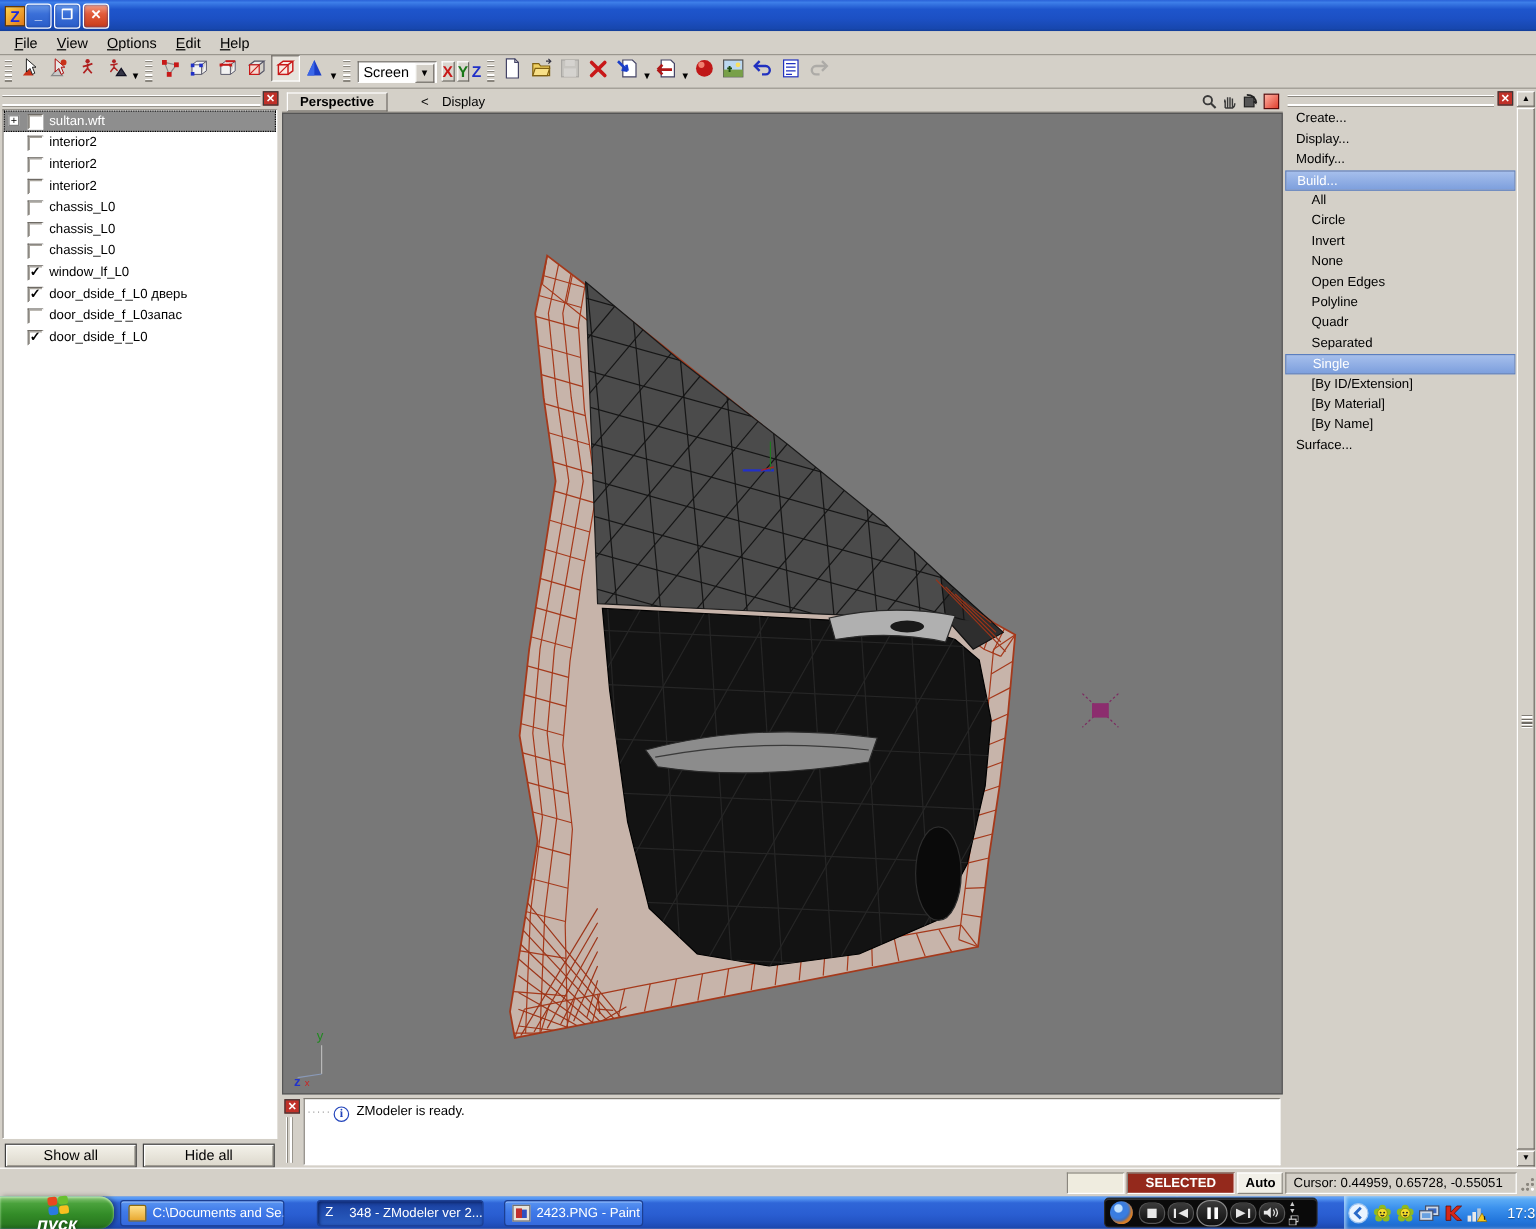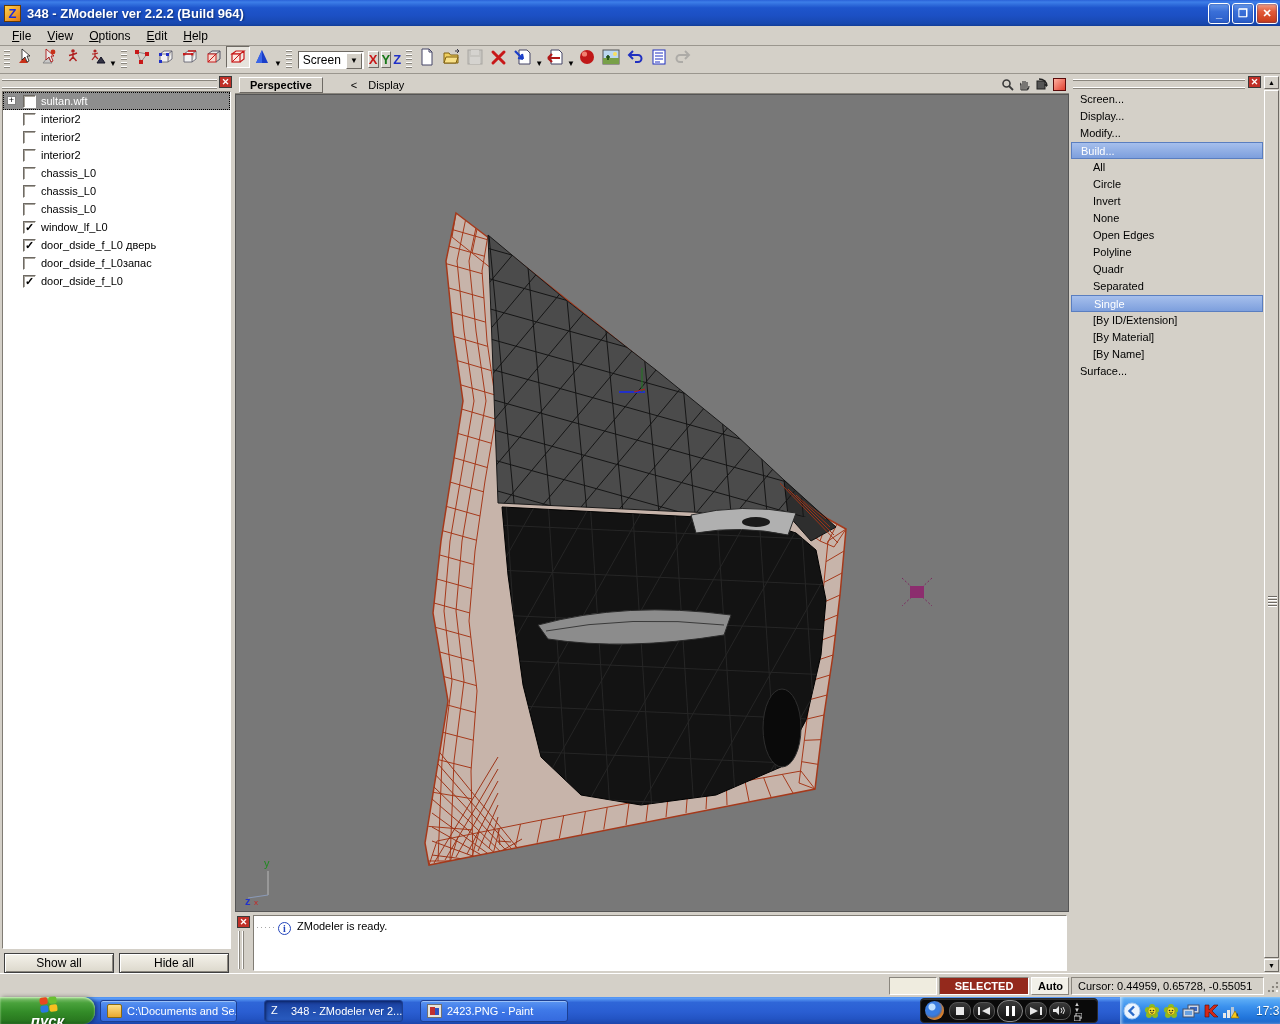--- a/index.html
+++ b/index.html
@@ -137,21 +137,20 @@
   #tray-clock{color:#fff;font-size:12px;margin-left:16px;text-shadow:0 1px 1px #14508a;}
   .tray-ico{margin-left:3px;display:inline-flex;}
   
   #corner-axis{position:absolute;left:8px;top:760px;}
 </style>
 </head>
 <body>
 
 <div id="titlebar">
   <span class="zlogo">Z</span>
-  <span class="ttl">348 - ZModeler ver 2.2.2 (Build 964)</span>
   <span class="winbtn">_</span>
   <span class="winbtn">❐</span>
   <span class="winbtn close">✕</span>
 </div>
 
 <div id="menubar">
     <span class="menu-item"><u>F</u>ile</span>
     <span class="menu-item"><u>V</u>iew</span>
     <span class="menu-item"><u>O</u>ptions</span>
     <span class="menu-item"><u>E</u>dit</span>
@@ -617,21 +616,21 @@
     <div style="padding:4px 2px;">
       <span class="dotlead">·····</span><span class="info-ico">i</span><span>ZModeler is ready.</span>
     </div>
   </div>
 </div>
 
 <div id="right-panel">
   <div class="panel-header" style="left:2px;top:0;width:172px;"></div>
   <div class="close-chip" style="left:177px;top:0;">✕</div>
   <div id="cmd-list" style="position:absolute;left:0;top:15px;width:192px;">
-      <div class="cmd-row lvl0">Screen...</div>
+      <div class="cmd-row lvl0">Create...</div>
       <div class="cmd-row lvl0">Display...</div>
       <div class="cmd-row lvl0">Modify...</div>
       <div class="cmd-row lvl0 sel">Build...</div>
       <div class="cmd-row lvl1">All</div>
       <div class="cmd-row lvl1">Circle</div>
       <div class="cmd-row lvl1">Invert</div>
       <div class="cmd-row lvl1">None</div>
       <div class="cmd-row lvl1">Open Edges</div>
       <div class="cmd-row lvl1">Polyline</div>
       <div class="cmd-row lvl1">Quadr</div>
@@ -671,21 +670,21 @@
   </div>
   <div id="tasks">
       <div class="task" style="left: 100px; width: 137px;">
         <span class="ti ti-folder"></span>
         <span>C:\Documents and Se...</span>
       </div>
       <div class="task active" style="left: 264px; width: 139px;">
         <span class="ti ti-zmodeler">Z</span>
         <span>348 - ZModeler ver 2....</span>
       </div>
-      <div class="task" style="left: 420px; width: 148px;">
+      <div class="task" style="left: 420px; width: 116px;">
         <span class="ti ti-paint"></span>
         <span>2423.PNG - Paint</span>
       </div>
     </div>
 
   <div id="wmp-band">
     <span style="width:19px;height:19px;border-radius:50%;margin:0 4px;flex:0 0 19px;
       background:radial-gradient(circle at 7px 6px,#bfe0ff 0 3px,#3a7de0 4px 8px,#12316e 100%);
       box-shadow:inset -2px -2px 2px #e08020;"></span>
     <span class="wmp-btn">

